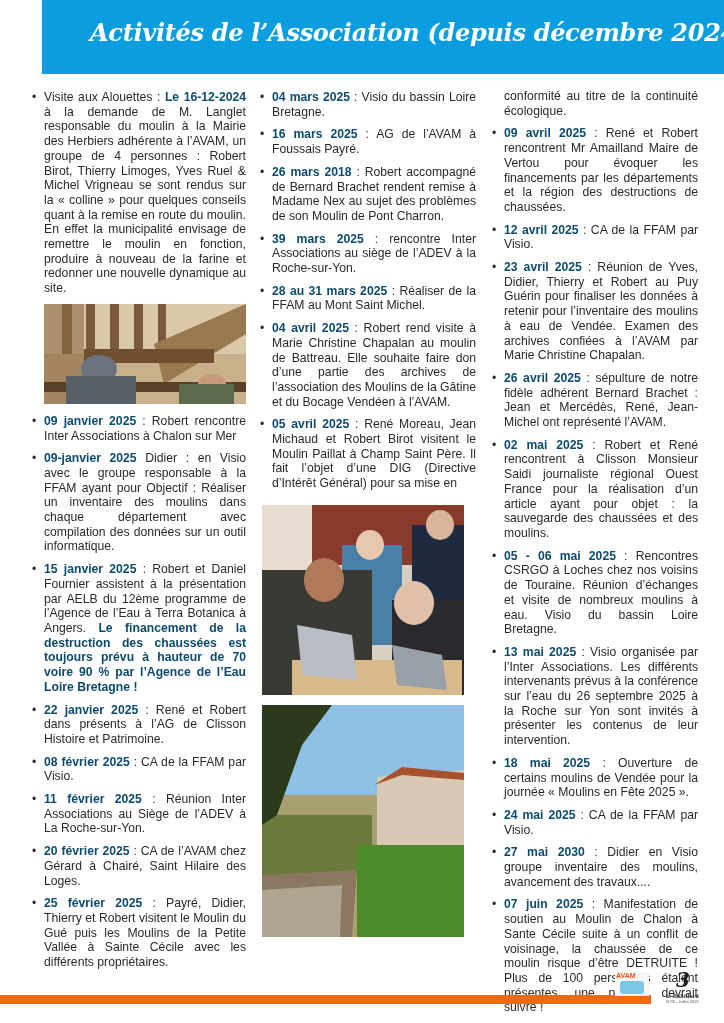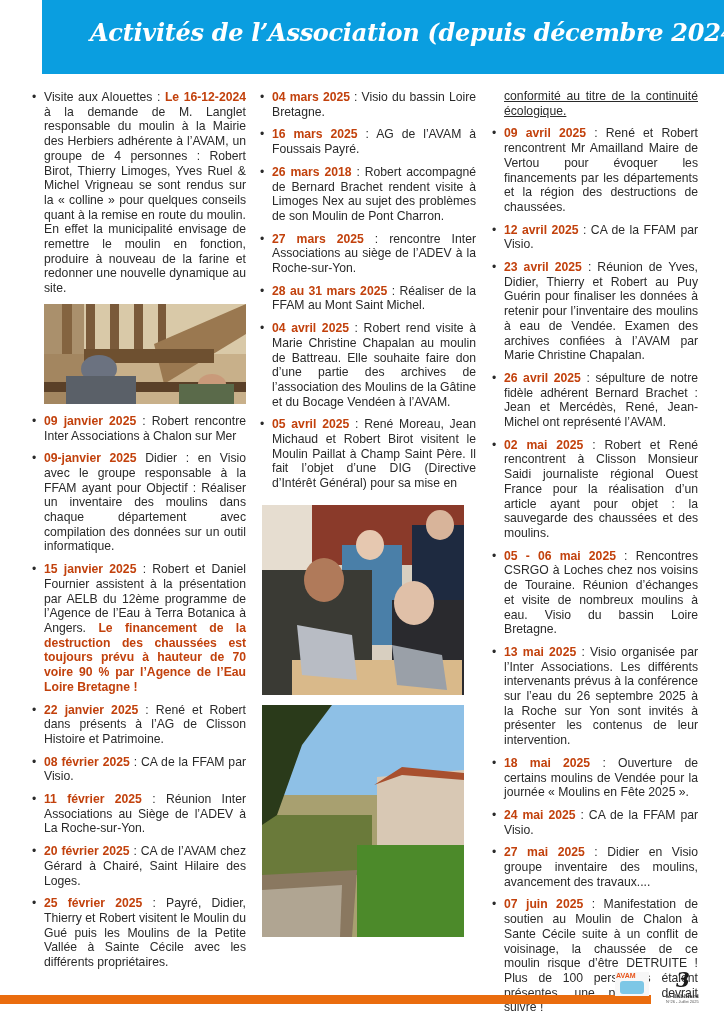--- a/index.html
+++ b/index.html
@@ -9,22 +9,22 @@
   .banner h1 { margin: 0; position: absolute; left: 48px; top: 18px; color: #ffffff;
                font-family: "DejaVu Serif", serif; font-style: italic; font-weight: bold;
                font-size: 24px; letter-spacing: -0.3px; white-space: nowrap; }
   .col { position: absolute; top: 90px; font-size: 12.2px; line-height: 14.7px; text-align: justify; }
   .col1 { left: 30px; width: 216px; }
   .col2 { left: 258px; width: 218px; top: 90px; }
   .col3 { left: 490px; width: 208px; top: 89px; }
   ul { margin: 0; padding: 0; list-style: none; }
   li { position: relative; padding-left: 14px; margin-bottom: 8px; }
   li .bullet { position: absolute; left: 2px; top: 0; }
-  .col3 li.cont { padding-left: 14px; text-decoration: underline; }
-  b { font-weight: bold; color: #c2410c; }
+  .col3 li.cont { padding-left: 14px; }
+  b { font-weight: bold; color: #0c4a6e; }
   .photo { display: block; margin: 4px 0 10px 14px; position: relative; overflow: hidden; }
   .photo1 { width: 202px; height: 100px; }
   .photo2 { width: 202px; height: 190px; margin: 14px 0 10px 4px; }
   .photo3 { width: 202px; height: 232px; margin: 6px 0 0 4px; }
   .footer-bar { position: absolute; left: 0; top: 995px; width: 651px; height: 9px; background: #ea6c0e; }
   .logo { position: absolute; left: 615px; top: 972px; width: 34px; height: 24px; background: #f7f7f7; }
   .logo .t { position: absolute; left: 1px; top: 0; font-size: 7px; color: #e8551b; font-weight: bold; }
   .logo .m { position: absolute; left: 5px; top: 9px; width: 24px; height: 13px; background: #7dc7e6; border-radius: 3px; }
   .pagenum { position: absolute; left: 676px; top: 968px; font-family: "DejaVu Serif", serif;
              font-style: italic; font-weight: bold; font-size: 20px; color: #1a1a1a; }
@@ -72,22 +72,22 @@
     <li><span class="bullet">•</span><b>11 février 2025</b><span> : Réunion Inter Associations au Siège de l’ADEV à La Roche-sur-Yon.</span></li>
     <li><span class="bullet">•</span><b>20 février 2025</b><span> : CA de l’AVAM chez Gérard à Chairé, Saint Hilaire des Loges.</span></li>
     <li><span class="bullet">•</span><b>25 février 2025</b><span> : Payré, Didier, Thierry et Robert visitent le Moulin du Gué puis les Moulins de la Petite Vallée à Sainte Cécile avec les différents propriétaires.</span></li>
   </ul>
 </div>
 
 <div class="col col2">
   <ul>
     <li><span class="bullet">•</span><b>04 mars 2025</b><span> : Visio du bassin Loire Bretagne.</span></li>
     <li><span class="bullet">•</span><b>16 mars 2025</b><span> : AG de l’AVAM à Foussais Payré.</span></li>
-    <li><span class="bullet">•</span><b>26 mars 2018</b><span> : Robert accompagné de Bernard Brachet rendent visite à Limoges Nex au sujet des problèmes de son Moulin de Pont Charron.</span></li>
-    <li><span class="bullet">•</span><b>27 mars 2025</b><span> : rencontre Inter Associations au siège de l’ADEV à la Roche-sur-Yon.</span></li>
+    <li><span class="bullet">•</span><b>26 mars 2018</b><span> : Robert accompagné de Bernard Brachet rendent remise à Madame Nex au sujet des problèmes de son Moulin de Pont Charron.</span></li>
+    <li><span class="bullet">•</span><b>39 mars 2025</b><span> : rencontre Inter Associations au siège de l’ADEV à la Roche-sur-Yon.</span></li>
     <li><span class="bullet">•</span><b>28 au 31 mars 2025</b><span> : Réaliser de la FFAM au Mont Saint Michel.</span></li>
     <li><span class="bullet">•</span><b>04 avril 2025</b><span> : Robert rend visite à Marie Christine Chapalan au moulin de Battreau. Elle souhaite faire don d’une partie des archives de l’association des Moulins de la Gâtine et du Bocage Vendéen à l’AVAM.</span></li>
     <li><span class="bullet">•</span><b>05 avril 2025</b><span> : René Moreau, Jean Michaud et Robert Birot visitent le Moulin Paillat à Champ Saint Père. Il fait l’objet d’une DIG (Directive d’Intérêt Général) pour sa mise en</span></li>
   </ul>
   <div class="photo photo2" title="Quatre hommes autour d’ordinateurs portables">
     <svg width="202" height="190" viewBox="0 0 202 190">
       <rect width="202" height="190" fill="#d8cfc0"></rect>
       <rect x="45" y="0" width="157" height="60" fill="#8a3a2a"></rect>
       <rect x="0" y="0" width="50" height="100" fill="#e6ddd0"></rect>
       <rect x="150" y="20" width="52" height="120" fill="#1e2a40"></rect>
@@ -123,21 +123,21 @@
     <li class="cont"><span>conformité au titre de la continuité écologique.</span></li>
     <li><span class="bullet">•</span><b>09 avril 2025</b><span> : René et Robert rencontrent Mr Amailland Maire de Vertou pour évoquer les financements par les départements et la région des destructions de chaussées.</span></li>
     <li><span class="bullet">•</span><b>12 avril 2025</b><span> : CA de la FFAM par Visio.</span></li>
     <li><span class="bullet">•</span><b>23 avril 2025</b><span> : Réunion de Yves, Didier, Thierry et Robert au Puy Guérin pour finaliser les données à retenir pour l’inventaire des moulins à eau de Vendée. Examen des archives confiées à l’AVAM par Marie Christine Chapalan.</span></li>
     <li><span class="bullet">•</span><b>26 avril 2025</b><span> : sépulture de notre fidèle adhérent Bernard Brachet : Jean et Mercédès, René, Jean-Michel ont représenté l’AVAM.</span></li>
     <li><span class="bullet">•</span><b>02 mai 2025</b><span> : Robert et René rencontrent à Clisson Monsieur Saidi journaliste régional Ouest France pour la réalisation d’un article ayant pour objet : la sauvegarde des chaussées et des moulins.</span></li>
     <li><span class="bullet">•</span><b>05 - 06 mai 2025</b><span> : Rencontres CSRGO à Loches chez nos voisins de Touraine. Réunion d’échanges et visite de nombreux moulins à eau. Visio du bassin Loire Bretagne.</span></li>
     <li><span class="bullet">•</span><b>13 mai 2025</b><span> : Visio organisée par l’Inter Associations. Les différents intervenants prévus à la conférence sur l’eau du 26 septembre 2025 à la Roche sur Yon sont invités à présenter les contenus de leur intervention.</span></li>
     <li><span class="bullet">•</span><b>18 mai 2025</b><span> : Ouverture de certains moulins de Vendée pour la journée « Moulins en Fête 2025 ».</span></li>
     <li><span class="bullet">•</span><b>24 mai 2025</b><span> : CA de la FFAM par Visio.</span></li>
-    <li><span class="bullet">•</span><b>27 mai 2025</b><span> : Didier en Visio groupe inventaire des moulins, avancement des travaux....</span></li>
+    <li><span class="bullet">•</span><b>27 mai 2030</b><span> : Didier en Visio groupe inventaire des moulins, avancement des travaux....</span></li>
     <li><span class="bullet">•</span><b>07 juin 2025</b><span> : Manifestation de soutien au Moulin de Chalon à Sante Cécile suite à un conflit de voisinage, la chaussée de ce moulin risque d’être DETRUITE ! Plus de 100 personnes étaient présentes, une pétition devrait suivre !</span></li>
   </ul>
 </div>
 
 <div class="footer-bar"></div>
 <div class="logo">
   <span class="t">AVAM</span>
   <span class="m"></span>
 </div>
 <div class="pagenum">3</div>

